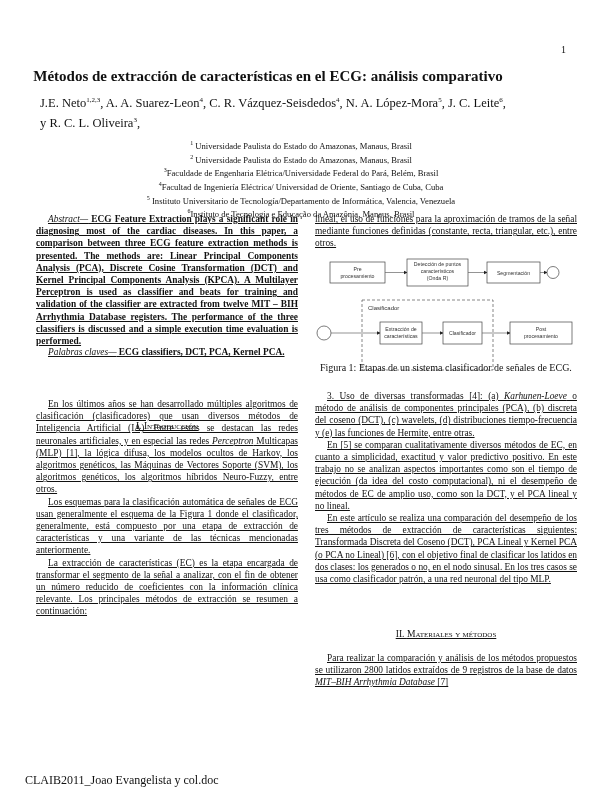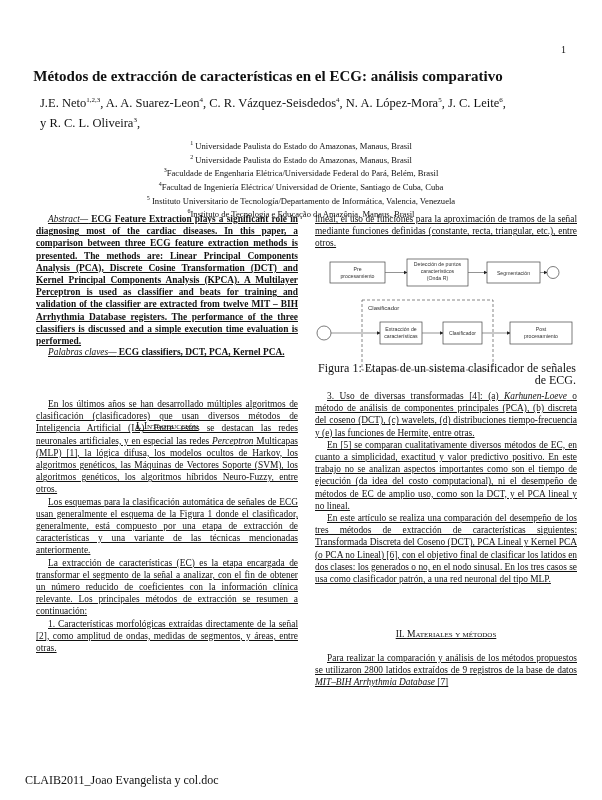--- a/index.html
+++ b/index.html
@@ -13,21 +13,21 @@
   .affil sup { font-size: 6px; }
   .col { font-size: 9.4px; line-height: 12.2px; text-align: justify; text-decoration: underline; }
   .left { left: 36px; width: 262px; }
   .right { left: 315px; width: 262px; }
   .abstract { top: 213px; font-weight: bold; text-indent: 12px; }
   .abstract i, .keywords i { font-weight: normal; }
   .keywords { top: 346px; font-weight: bold; text-indent: 12px; }
   .sechead { text-align: center; font-size: 9.6px; }
   .sc { font-variant: small-caps; }
   p { margin: 0; text-indent: 12px; }
-  .fig-caption { left: 308px; width: 268px; top: 362px; text-align: right; font-size: 12px; line-height: 12px; }
+  .fig-caption { left: 320px; width: 268px; top: 362px; text-align: left; font-size: 10px; line-height: 12px; }
   .footer { left: 25px; top: 773px; font-size: 12px; }
   svg text { font-family: "Liberation Sans", sans-serif; }
 </style>
 </head>
 <body>
 
 <div class="abs pagenum">1</div>
 
 <div class="abs title">Métodos de extracción de características en el ECG: análisis comparativo</div>
 
@@ -58,21 +58,20 @@
 </div>
 
 <div class="abs col left sechead" style="top:376px;margin-top:44px;">
   <span>I. </span><span class="sc">Introducción</span>
 </div>
 
 <div class="abs col left" style="top:398px;">
   <p><span>En los últimos años se han desarrollado múltiples algoritmos de clasificación (clasificadores) que usan diversos métodos de Inteligencia Artificial (IA). Entre estos se destacan las redes neuronales artificiales, y en especial las redes </span><i>Perceptron</i><span> Multicapas (MLP) [1], la lógica difusa, los modelos ocultos de Harkov, los algoritmos genéticos, las Máquinas de Vectores Soporte (SVM), los algoritmos genéticos, los algoritmos híbridos Neuro-Fuzzy, entre otros.</span></p>
   <p><span>Los esquemas para la clasificación automática de señales de ECG usan generalmente el esquema de la Figura 1 donde el clasificador, generalmente, está compuesto por una etapa de extracción de características y una variante de las técnicas mencionadas anteriormente.</span></p>
   <p><span>La extracción de características (EC) es la etapa encargada de transformar el segmento de la señal a analizar, con el fin de obtener un número reducido de coeficientes con la información clínica relevante. Los principales métodos de extracción se resumen a continuación:</span></p>
-  <p><span>1. Características morfológicas extraídas directamente de la señal [2], como amplitud de ondas, medidas de segmentos, y áreas, entre otras.</span></p>
 </div>
 
 <div class="abs col right" style="top:213px;">lineal,  el uso de funciones para la aproximación de tramos de la señal mediante funciones definidas (constante, recta, triangular, etc.), entre otros.</div>
 
 <svg class="abs" style="left:310px; top:255px;" width="270" height="120" viewBox="0 0 270 120">
   <defs>
     <marker id="arr" markerWidth="6" markerHeight="6" refX="5" refY="3" orient="auto">
       <path d="M0,0 L6,3 L0,6 z" fill="#222"></path>
     </marker>
   </defs>

